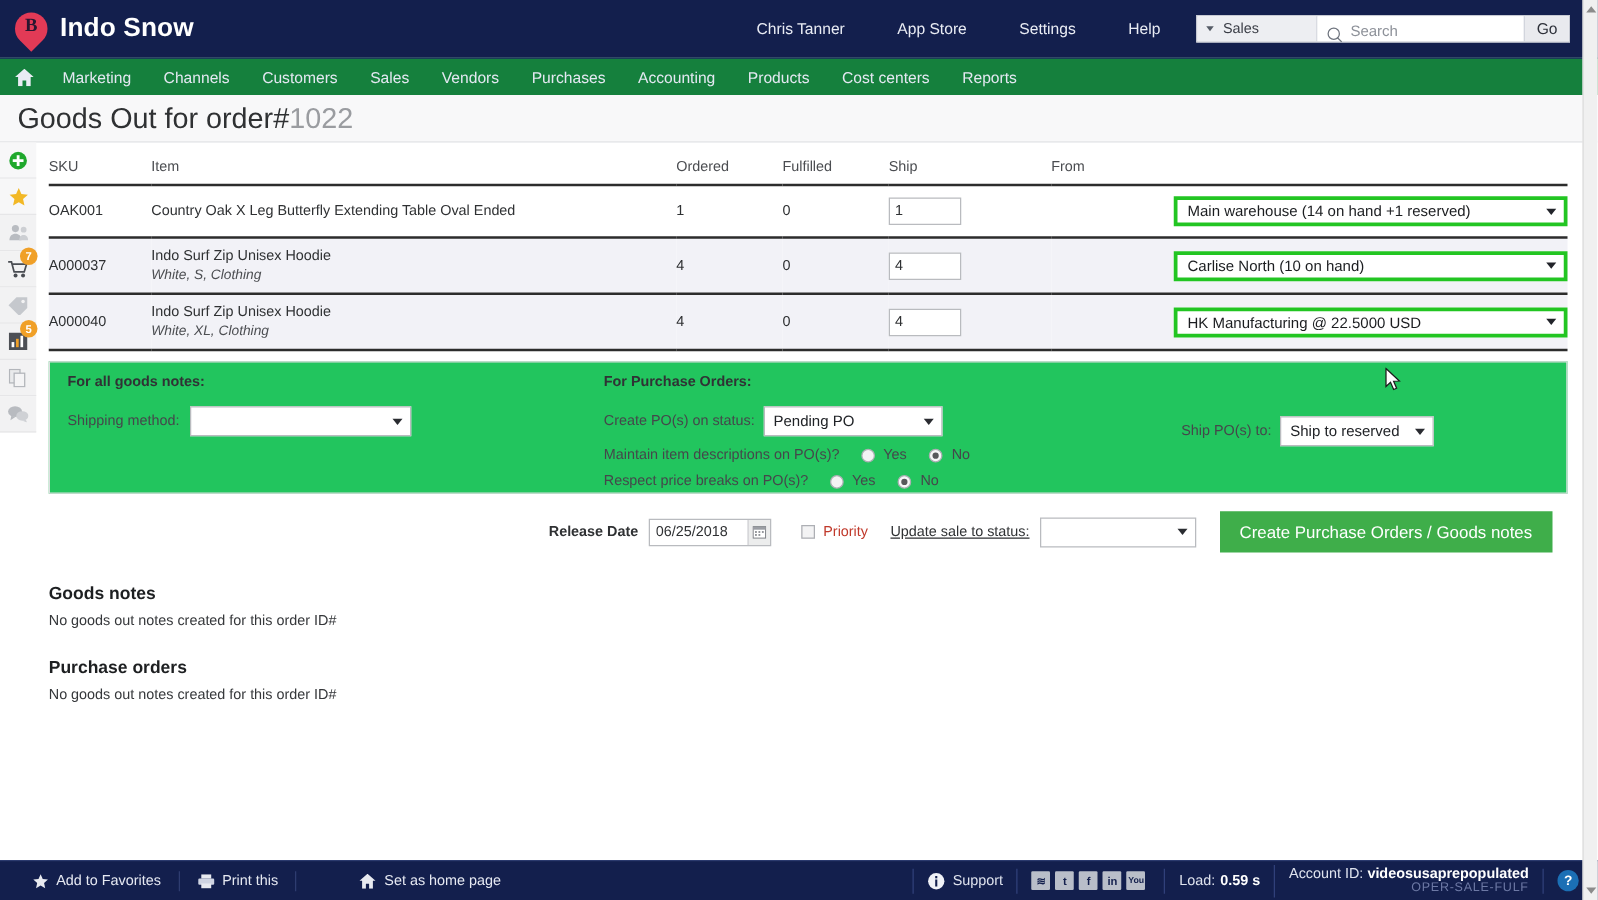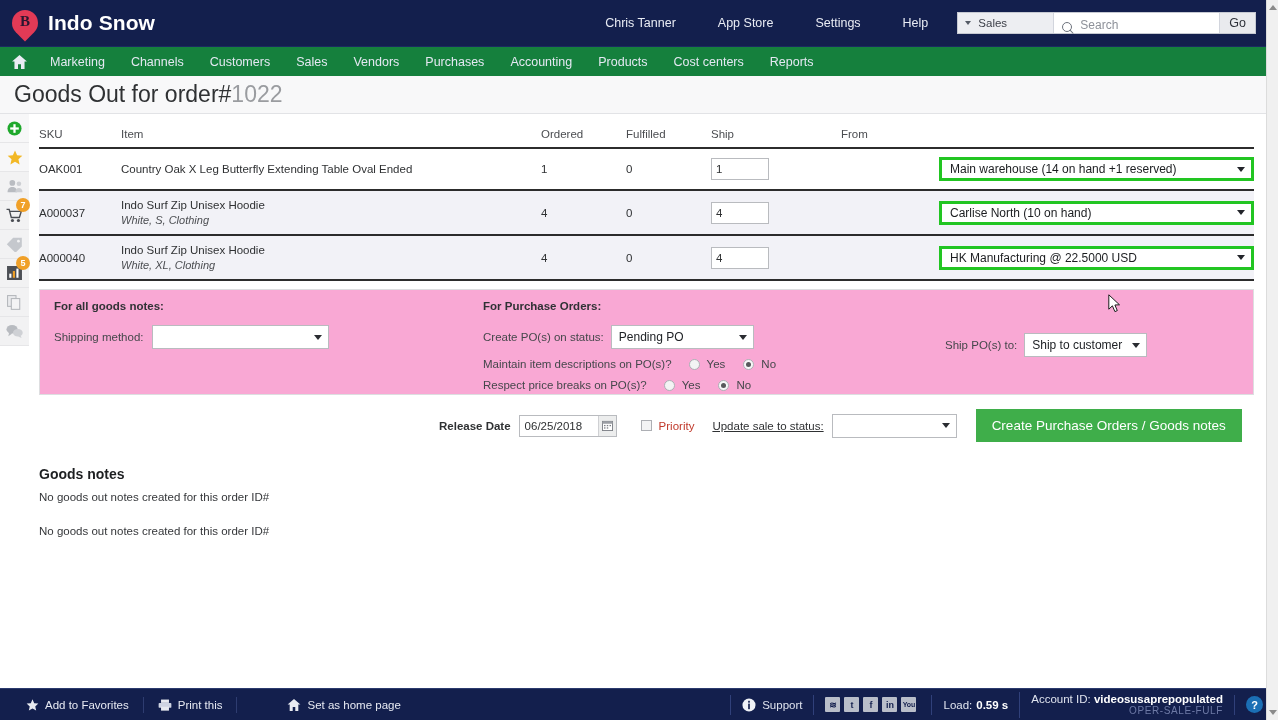--- a/index.html
+++ b/index.html
@@ -146,21 +146,21 @@
     border:3px solid #22c522; padding:0 6px 0 8px;
     font-size:12px; color:#1b1d20; cursor:pointer; text-align:left;
   }
   .wh-select .caret {
     width:0;height:0;border-left:4px solid transparent;border-right:4px solid transparent;
     border-top:5px solid #22242a; margin-left:6px;
   }
 
   
   .optpanel {
-    margin: 8px 0 0 10px; width:1215px; background:#f9a8d4;
+    margin: 8px 0 0 10px; width:1215px; background:#22c55e;
     border:1px solid #dddee0; padding: 10px 14px 26px 14px; position:relative;
   }
   .opt-col-label { font-size:11.5px; color:#303235; font-weight:bold; }
   .opt-row { display:flex; align-items:center; margin-top:13px; font-size:11.5px; color:#45474b; }
   .lbl { color:#45474b; font-size:11.5px; }
   .sel {
     display:inline-flex; align-items:center; justify-content:space-between;
     background:#fff; border:1px solid #b9bbbf; height:24px; padding:0 6px 0 7px;
     font-size:12px; color:#202327; cursor:pointer;
   }
@@ -476,21 +476,21 @@
           <span class="lbl" style="margin-left:7px;">Yes</span>
           <span class="radio on" style="margin-left:18px;"></span>
           <span class="lbl" style="margin-left:7px;">No</span>
         </div>
       </div>
 
       <div class="panel-right">
         <div class="opt-row" style="margin-top:0;">
           <span class="lbl">Ship PO(s) to:</span>
           <span class="sel" style="width:123px; margin-left:7px;">
-            <span>Ship to customer</span>
+            <span>Ship to reserved</span>
             <span class="caret" style="margin-left:auto;"></span>
           </span>
         </div>
       </div>
     </div>
 
     <div class="actionrow">
       <div style="width:400px;"></div>
       <span style="font-weight:bold;">Release Date</span>
       <span class="date-box">
@@ -513,20 +513,21 @@
       <span class="status-sel">
         <span style="margin-right:auto;padding-left:6px;"></span>
         <span style="width:0;height:0;border-left:4px solid transparent;border-right:4px solid transparent;border-top:5px solid #2a2c31;"></span>
       </span>
       <button class="create-btn">Create Purchase Orders / Goods notes</button>
     </div>
 
     <div class="lower">
       <h2>Goods notes</h2>
       <p>No goods out notes created for this order ID#</p>
+      <h2>Purchase orders</h2>
       <p>No goods out notes created for this order ID#</p>
     </div>
   </div>
 
   <div class="cursor">
     <svg width="13" height="19" viewBox="0 0 13 19">
         <path d="M0.8 0.8 L0.8 15.2 L4.4 11.8 L6.9 17.6 L9.3 16.6 L6.9 11 L11.5 10.8 Z" fill="#fff" stroke="#1c1c1c" stroke-width="1"></path>
       </svg>
   </div>
 

